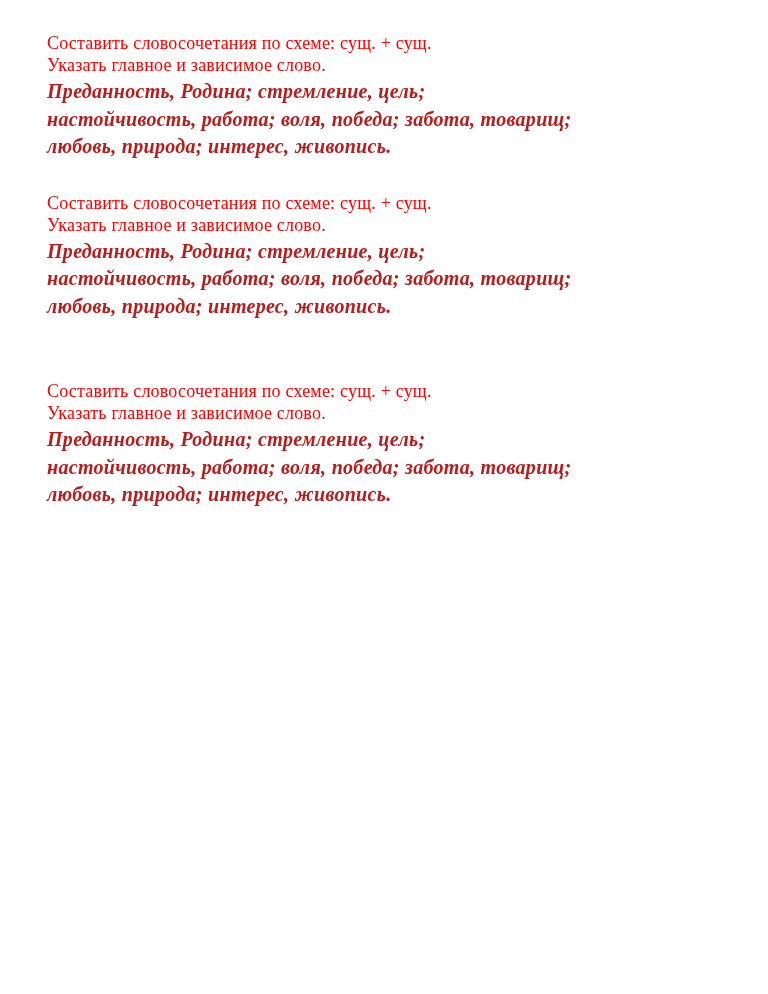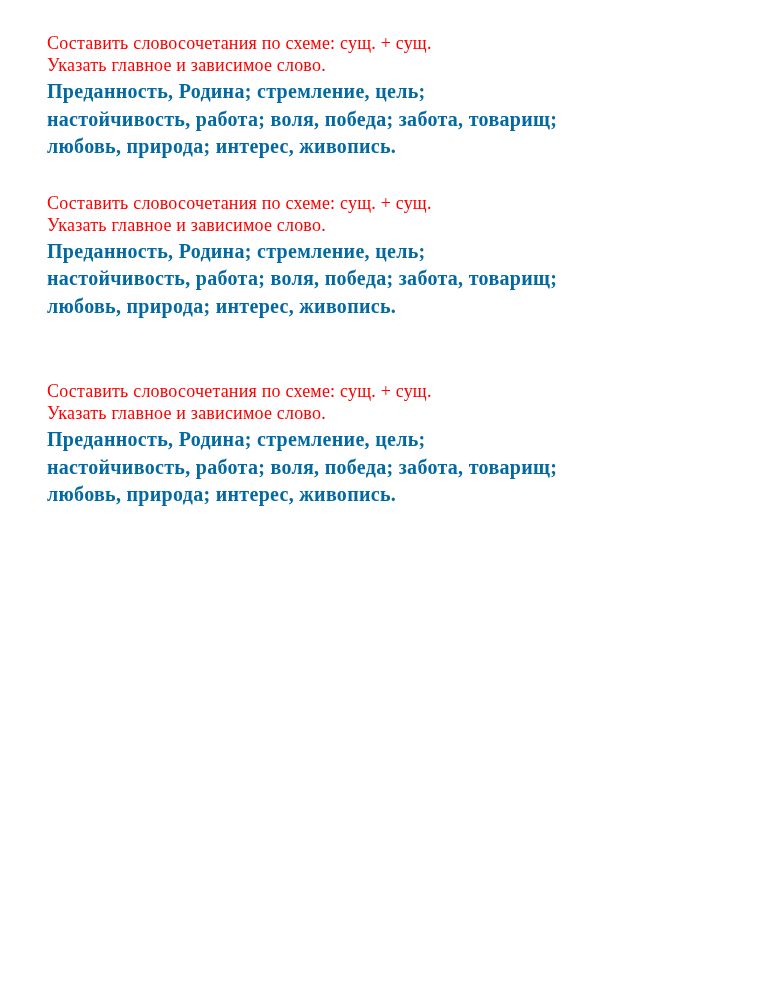--- a/index.html
+++ b/index.html
@@ -19,22 +19,23 @@
   .task-block.gap-large { margin-top: 60px; }
   .prompt-line {
     color: #ff0000;
     font-size: 18px;
     line-height: 22px;
     letter-spacing: 0.2px;
     white-space: nowrap;
   }
   .words {
     margin-top: 2px;
-    color: #0369a1;
+    color: #b91c1c;
     font-weight: bold;
+    font-style: italic;
     font-size: 20px;
     line-height: 27.5px;
     letter-spacing: 0.3px;
   }
   .words-line { white-space: nowrap; }
 </style>
 </head>
 <body>
 
 <div class="page">

